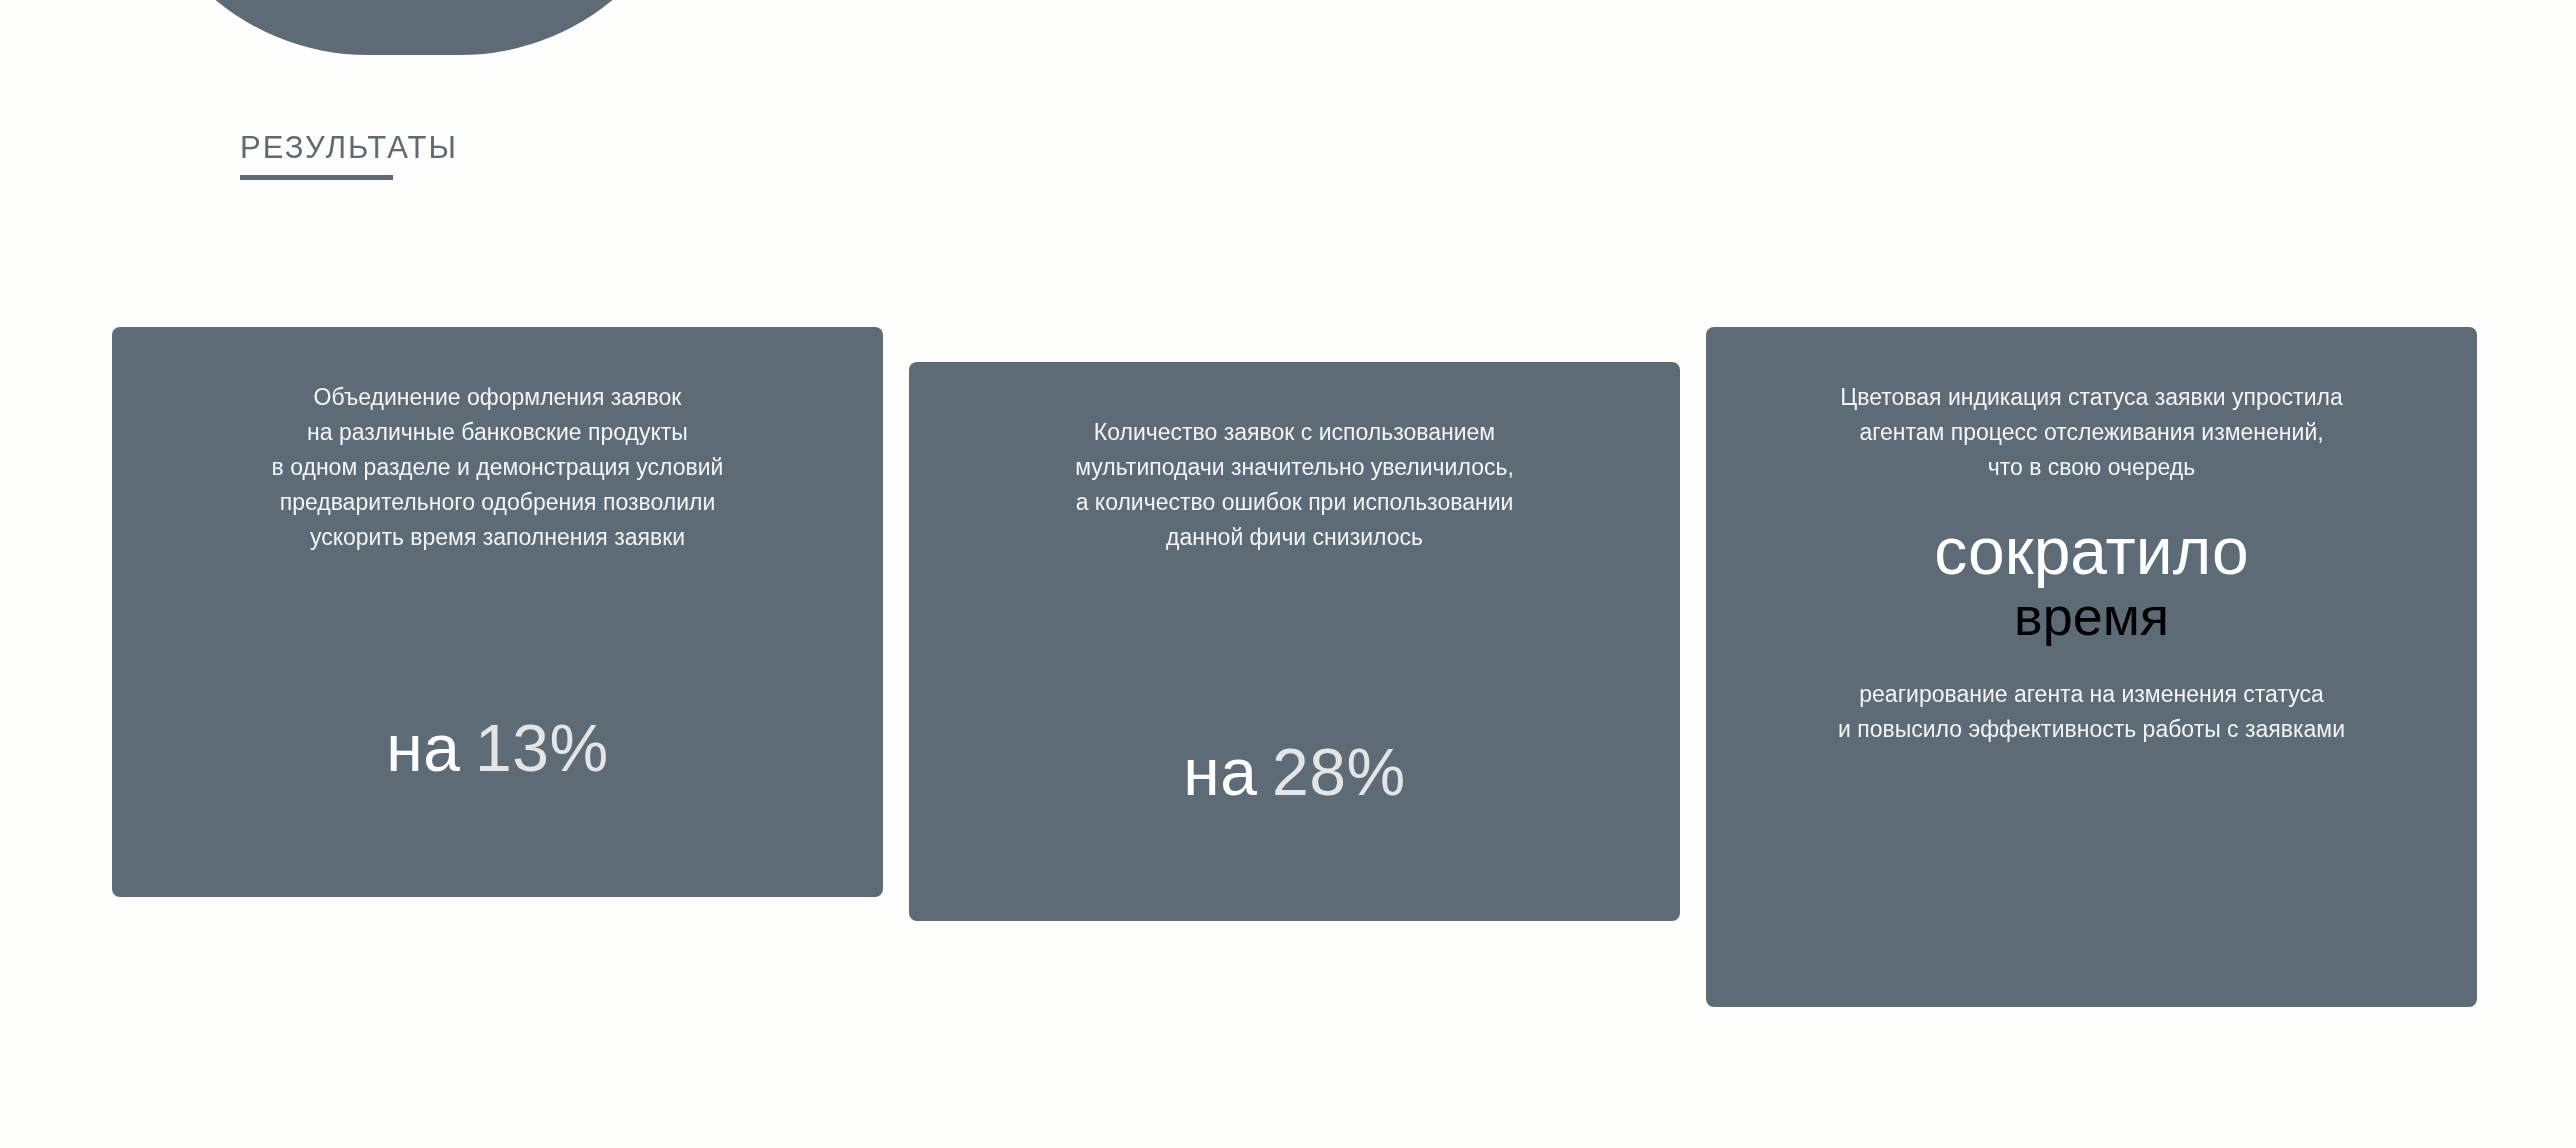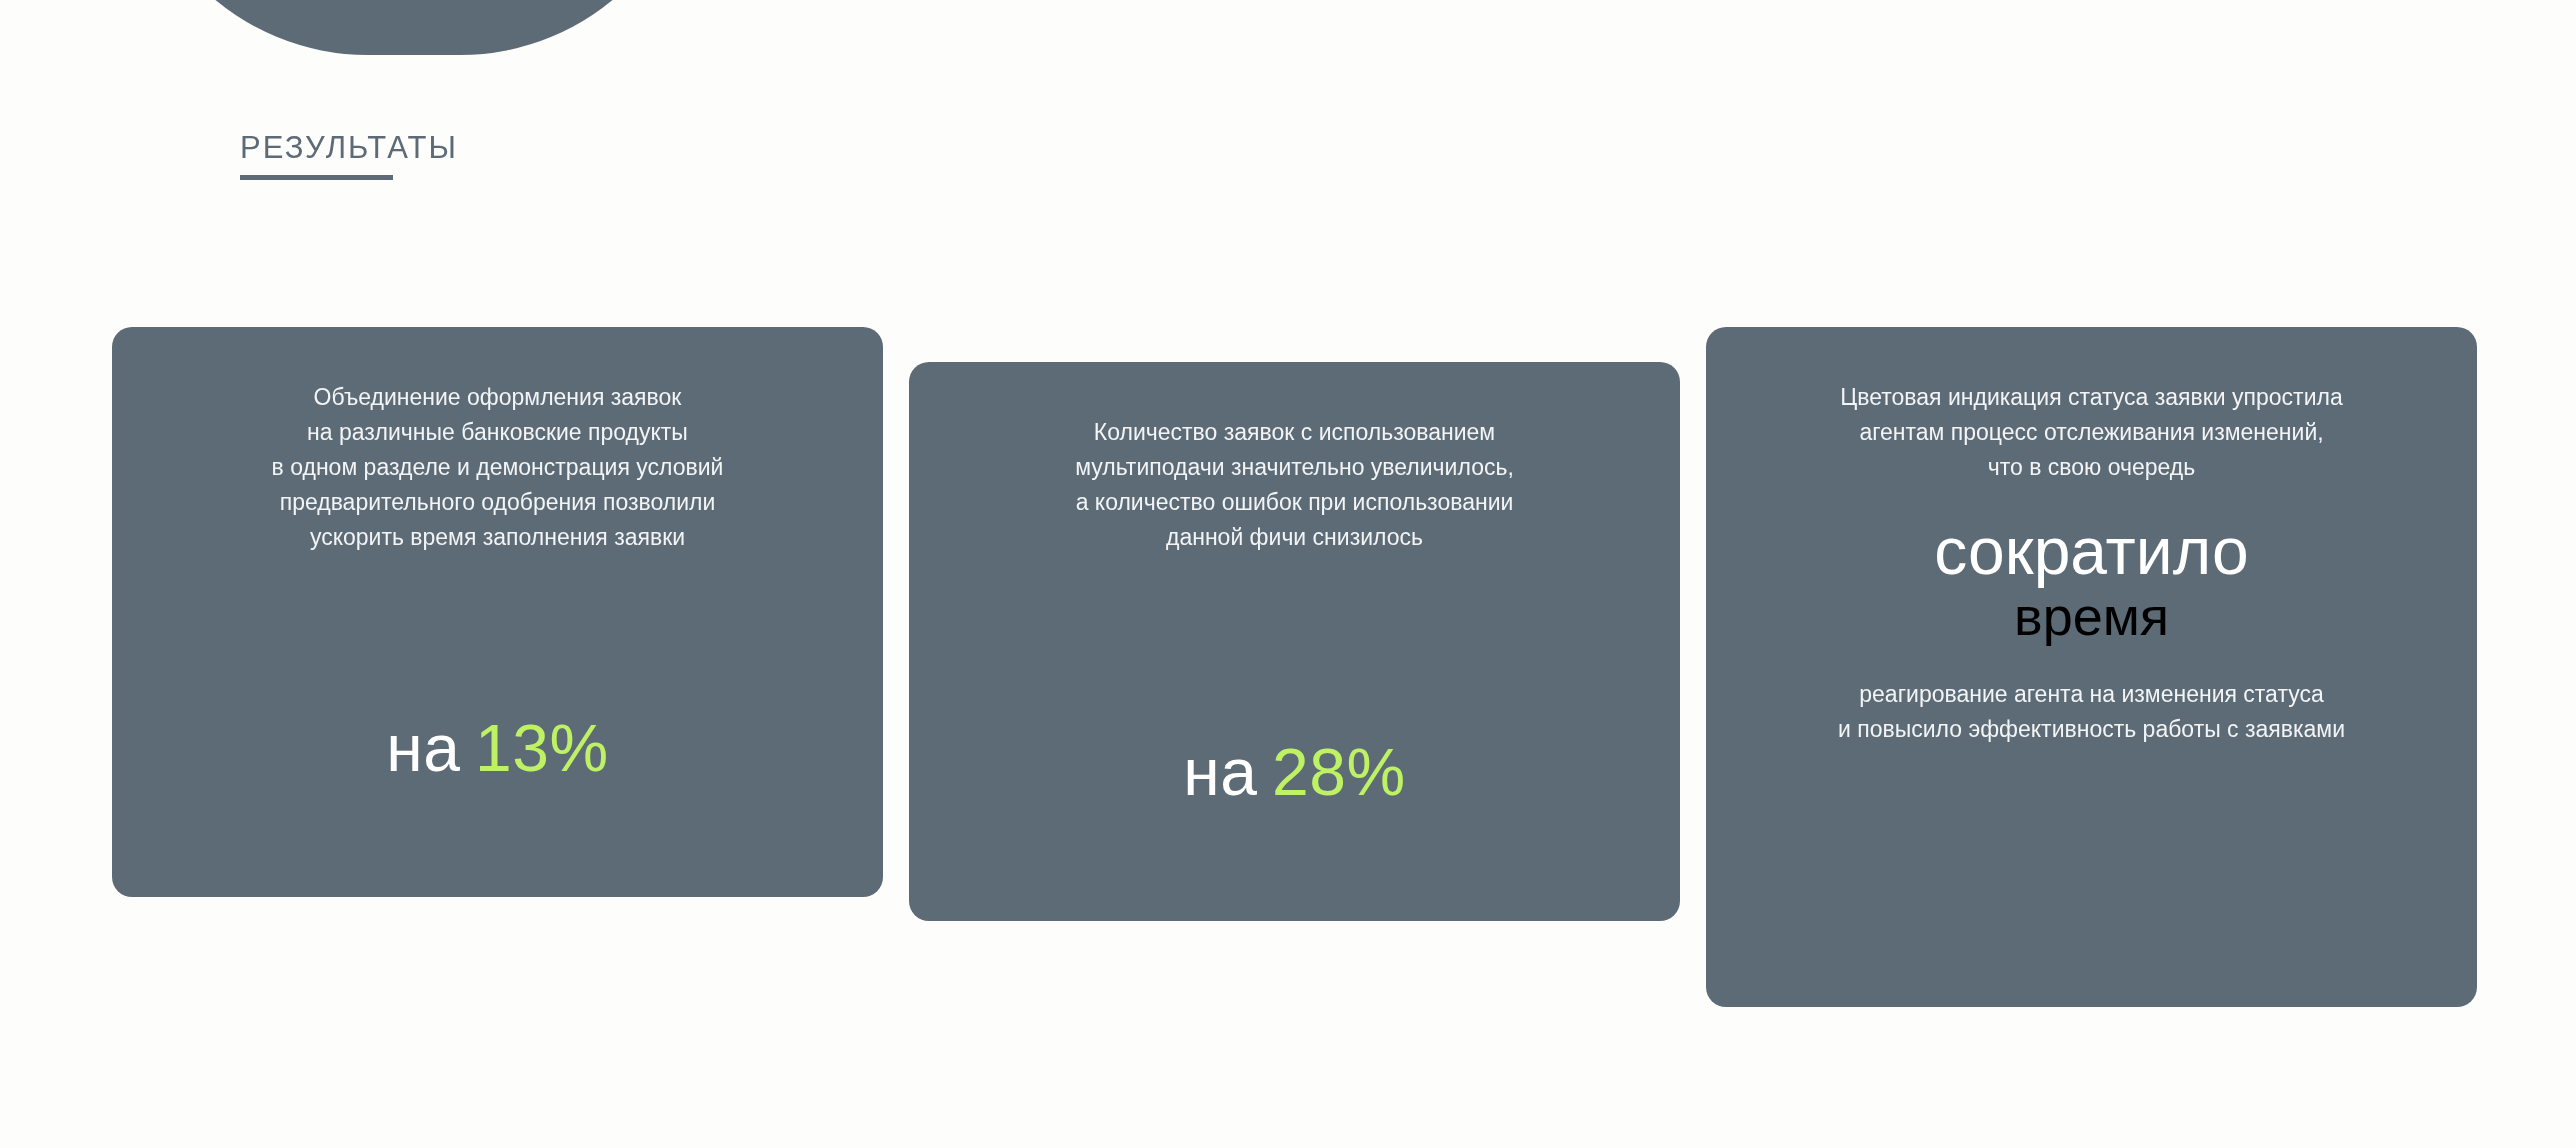--- a/index.html
+++ b/index.html
@@ -52,21 +52,21 @@
     left: 112px;
     top: 327px;
     display: flex;
     gap: 26px;
   }
 
   .card {
     width: 771px;
     height: 570px;
     background: #5d6b77;
-    border-radius: 20px;
+    border-radius: 8px;
     box-sizing: border-box;
     padding: 53px 37px 37px 37px;
     color: #ffffff;
     text-align: center;
     display: flex;
     flex-direction: column;
     align-items: center;
   }
   .card.card-2 {
     height: 559px;
@@ -93,21 +93,21 @@
     font-size: 66px;
     line-height: 1;
     font-weight: 400;
     letter-spacing: 0.5px;
     white-space: nowrap;
   }
   .stat .stat-prefix {
     color: #ffffff;
   }
   .stat .stat-value {
-    color: #bef264;
+    color: #e5e5e5;
     margin-left: 14.7px;
   }
 
   .card-2 .stat-spacer { min-height: 18.4px; }
   .card-2 .stat { margin-bottom: 79px; }
   .card-1 .stat { margin-bottom: 79px; }
 
   
   .big-word {
     font-size: 66px;

